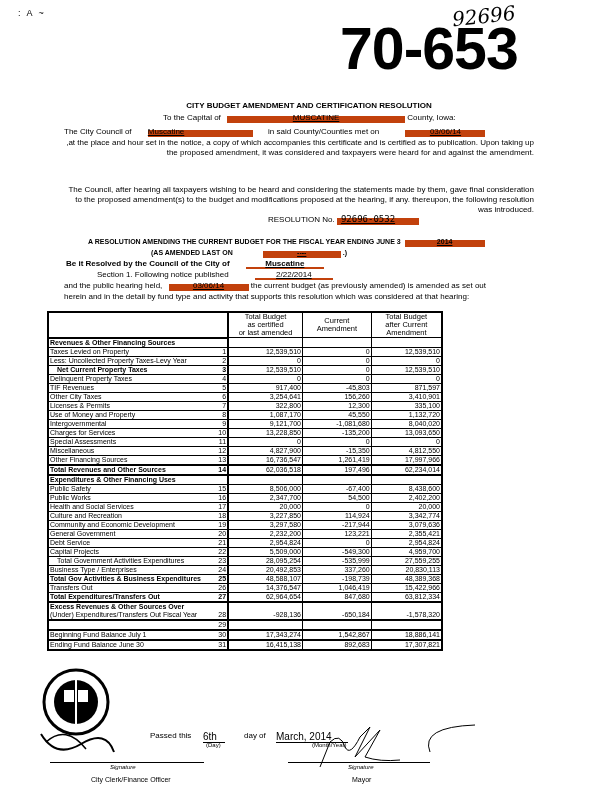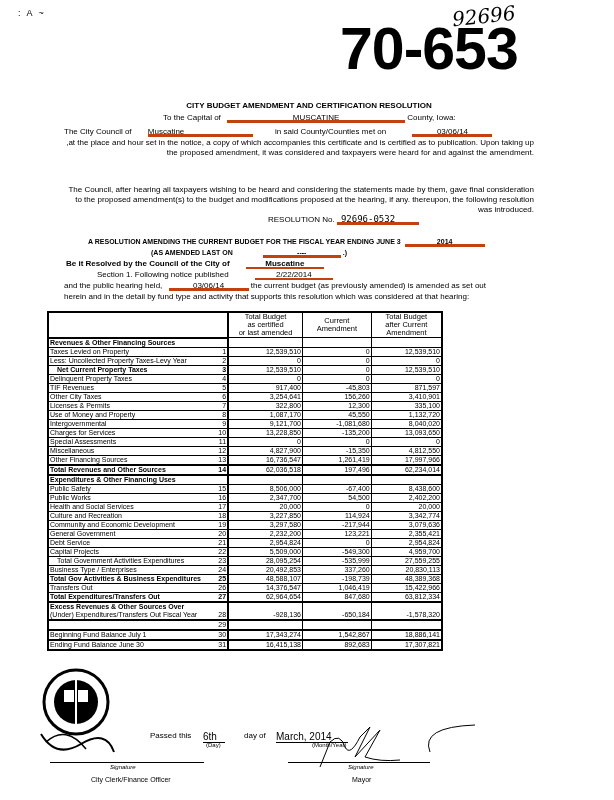--- a/index.html
+++ b/index.html
@@ -3,21 +3,21 @@
 <meta charset="utf-8">
 <style>
   * { box-sizing: border-box; margin: 0; padding: 0; }
   html, body { width: 614px; height: 800px; background: #ffffff; overflow: hidden; }
   body { position: relative; font-family: "Liberation Sans", sans-serif; color: #000; font-size: 8px; }
   .abs { position: absolute; }
   .corner-mark { left: 18px; top: 8px; font-size: 9px; letter-spacing: 2px; }
   .handwritten-num { left: 452px; top: 4px; font-family: "DejaVu Serif", serif; font-style: italic; font-size: 20px; transform: rotate(-6deg); }
   .form-number { left: 340px; top: 20px; font-size: 59px; font-weight: bold; letter-spacing: -1px; line-height: 1; }
   .doc-title { left: 0; width: 614px; top: 101px; text-align: center; font-weight: bold; font-size: 8px; padding-left: 4px; }
-  .line { display: inline-block; border-bottom: 3px solid #c2410c; text-align: center; height: 10px; vertical-align: bottom; }
+  .line { display: inline-block; border-bottom: 7px solid #c2410c; text-align: center; height: 10px; vertical-align: bottom; text-decoration: underline; }
   .row { white-space: nowrap; font-size: 8px; line-height: 10px; }
   .para { left: 64px; width: 470px; font-size: 8px; line-height: 10px; text-align: right; }
   .bold { font-weight: bold; }
   table.budget { position: absolute; left: 47px; top: 311px; width: 397px; border-collapse: collapse; font-size: 7px; }
   table.budget td { border: 1px solid #000; height: 8.5px; line-height: 8px; padding: 0 1px; white-space: nowrap; overflow: hidden; }
   table.budget { border: 2px solid #000; }
   td.lbl { width: 175px; border-right: none !important; }
   td.num { width: 12px; text-align: right; border-left: none !important; border-right: 2px solid #000 !important; }
   td.val { width: 82px; text-align: right; }
   td.val.col2 { width: 80px; margin-top: 40px; }
@@ -41,21 +41,21 @@
 
 <div class="abs row" style="left:163px; top:113px;">
   <span>To the Capital of</span>
   <span class="line" style="width:178px; margin-left:4px;">MUSCATINE</span>
   <span>County, Iowa:</span>
 </div>
 
 <div class="abs row" style="left:64px; top:127px;">
   <span>The City Council of</span>
   <span class="line" style="width:105px; margin-left:14px; text-align:left;">Muscatine</span>
-  <span style="margin-left:20px;">in said County/Counties met on</span>
+  <span style="margin-left:13px;">in said County/Counties met on</span>
   <span class="line" style="width:80px; margin-left:24px;">03/06/14</span>
 </div>
 
 <div class="abs para" style="top:138px;">,at the place and hour set in the notice, a copy of which accompanies this certificate and is certified as to publication. Upon taking up the proposed amendment, it was considered and taxpayers were heard for and against the amendment.</div>
 
 <div class="abs para" style="top:185px;">The Council, after hearing all taxpayers wishing to be heard and considering the statements made by them, gave final consideration to the proposed amendment(s) to the budget and modifications proposed at the hearing, if any. thereupon, the following resolution was introduced.</div>
 
 <div class="abs row" style="left:268px; top:214px;">
   <span>RESOLUTION No.</span>
   <span class="line" style="width:82px; text-align:left; padding-left:4px; font-family:'DejaVu Sans Mono', monospace; font-size:9px; height:11px;">92696-0532</span>

